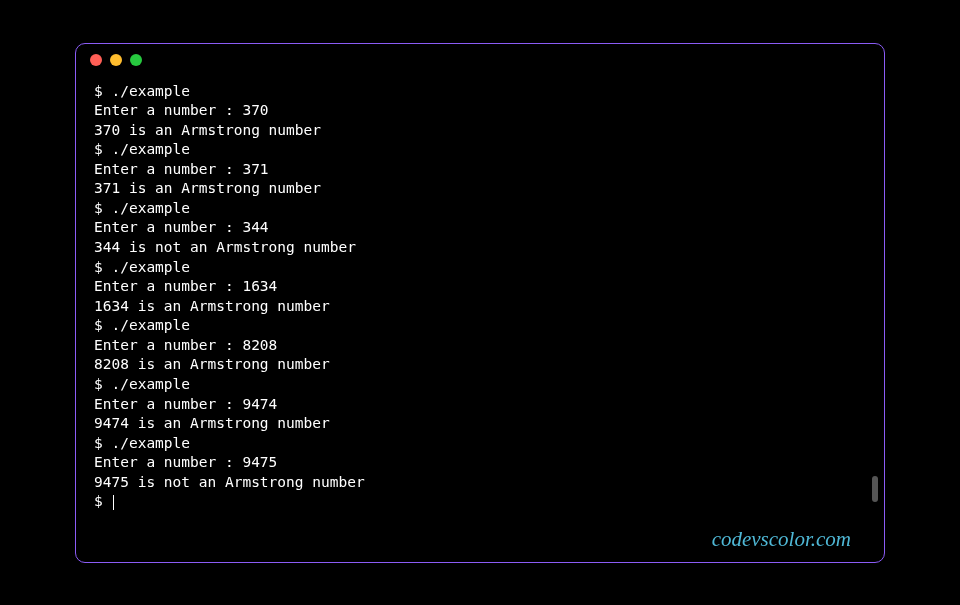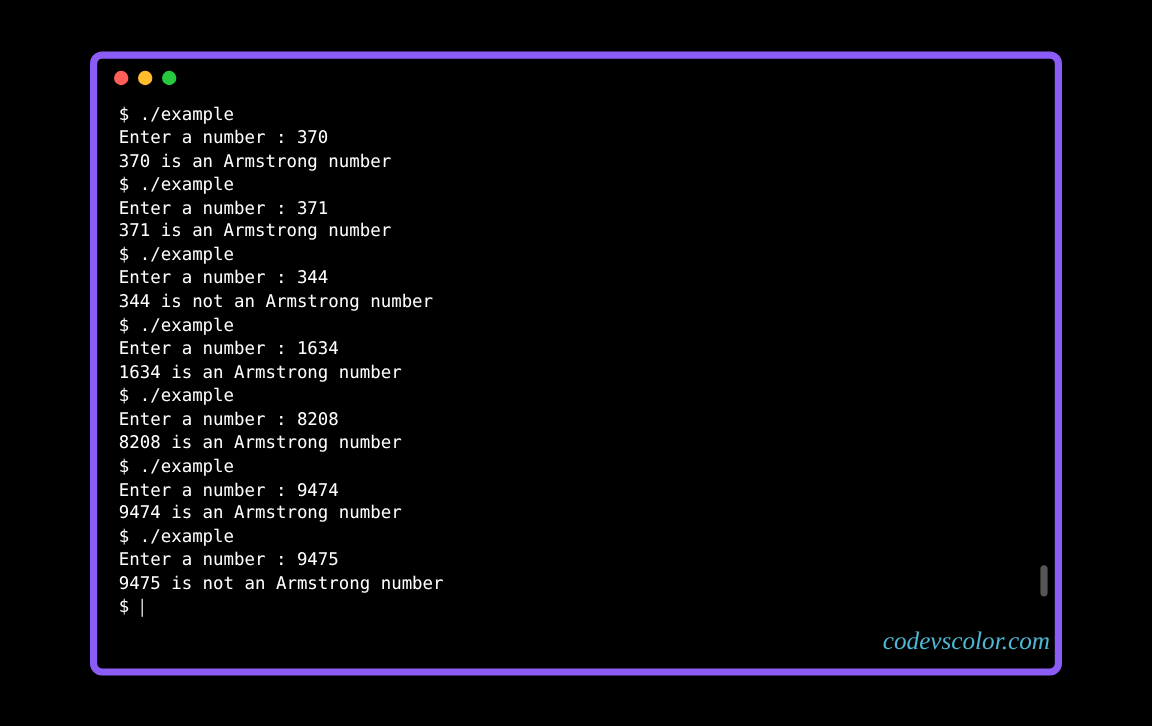--- a/index.html
+++ b/index.html
@@ -13,21 +13,21 @@
       background: #000000;
       display: flex;
       align-items: center;
       justify-content: center;
       font-family: "Menlo", "Monaco", "Consolas", monospace;
     }
     .terminal-window {
       width: 810px;
       height: 520px;
       background: #000000;
-      border: 6px solid #8b5cf6;
+      border: 1px solid #8b5cf6;
       border-radius: 10px;
       position: relative;
       overflow: hidden;
     }
     .title-bar {
       height: 32px;
       display: flex;
       align-items: center;
       padding-left: 14px;
       gap: 8px;
@@ -55,21 +55,21 @@
       display: inline-block;
       width: 1px;
       height: 15px;
       background: #ffffff;
       vertical-align: middle;
       margin-left: 2px;
     }
     .watermark {
       position: absolute;
       bottom: 10px;
-      right: 4px;
+      right: 33px;
       color: #4fb8d6;
       font-family: "Brush Script MT", "Segoe Script", cursive;
       font-size: 21px;
       font-style: italic;
     }
     .scrollbar-indicator {
       position: absolute;
       right: 6px;
       bottom: 60px;
       width: 6px;

